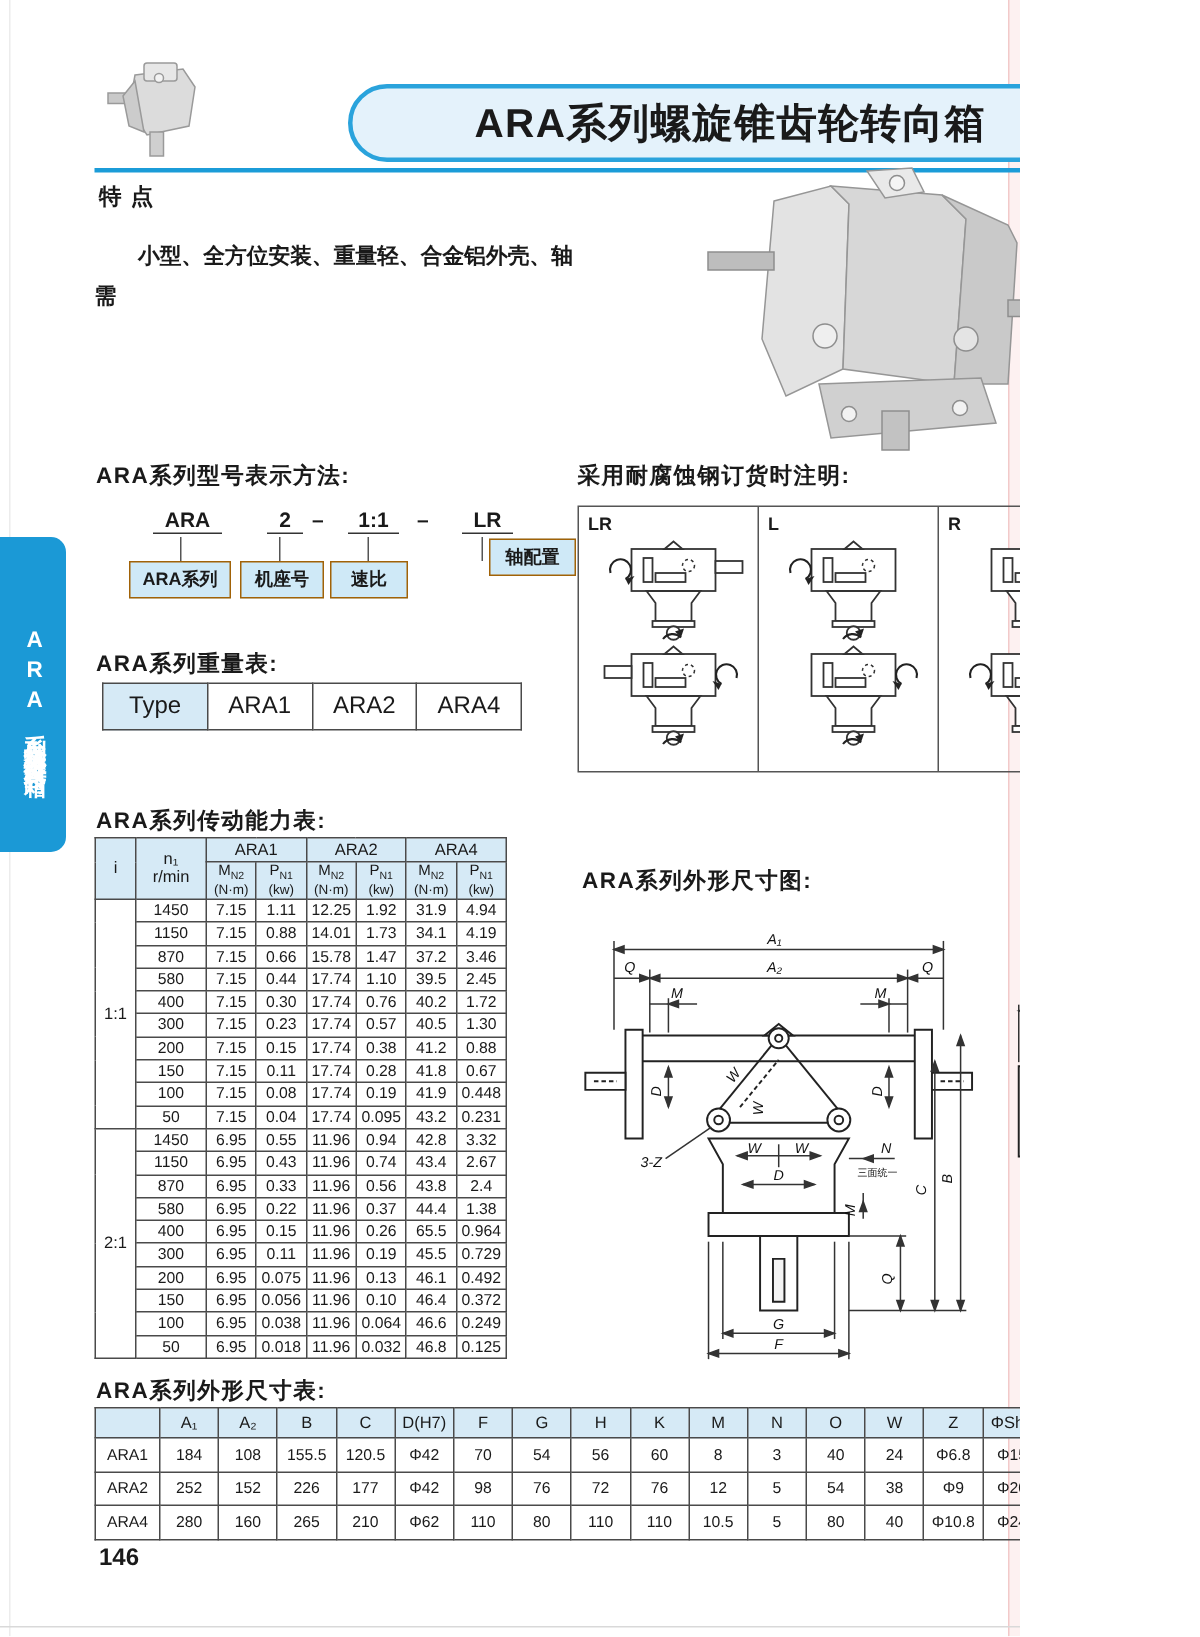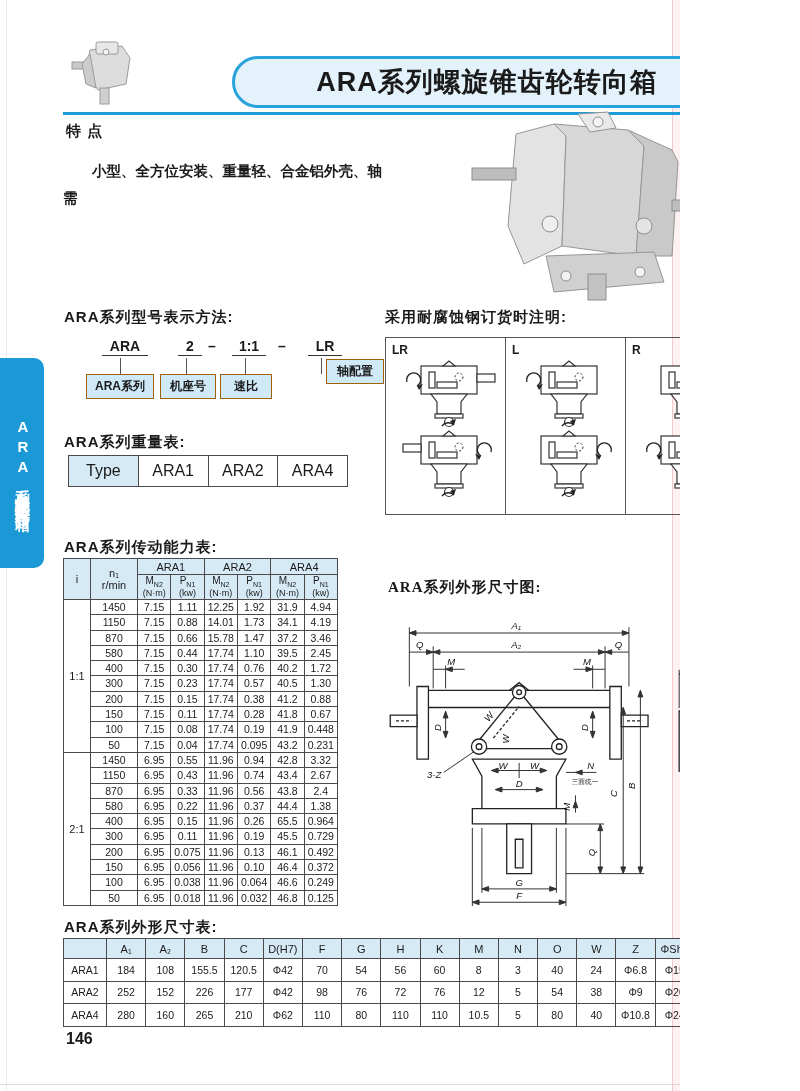--- a/index.html
+++ b/index.html
@@ -451,21 +451,21 @@
           <td>6.95</td>
           <td>0.018</td>
           <td>11.96</td>
           <td>0.032</td>
           <td>46.8</td>
           <td>0.125</td>
         </tr>
       </tbody>
   </table>
 
-  <h3 class="sec" style="left:388px;top:578px;font-family:Liberation Serif, serif;">ARA系列外形尺寸图:</h3>
+  <h3 class="sec" style="left:388px;top:578px;">ARA系列外形尺寸图:</h3>
 
   <svg class="abs dwg" style="left:382px;top:612px;" width="280" height="296" viewBox="0 0 280 310">
     <g stroke="#333" fill="none" stroke-width="1">
 
       <line x1="22" y1="22" x2="252" y2="22"></line>
         <polygon points="22,22 29,19.5 29,24.5" fill="#333"></polygon>
         <polygon points="252,22 245,19.5 245,24.5" fill="#333"></polygon>
       <line x1="22" y1="16" x2="22" y2="78"></line>
         <line x1="252" y1="16" x2="252" y2="78"></line>
 

